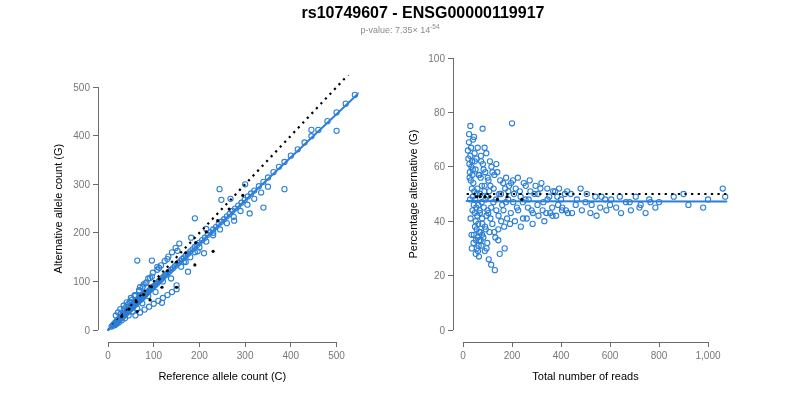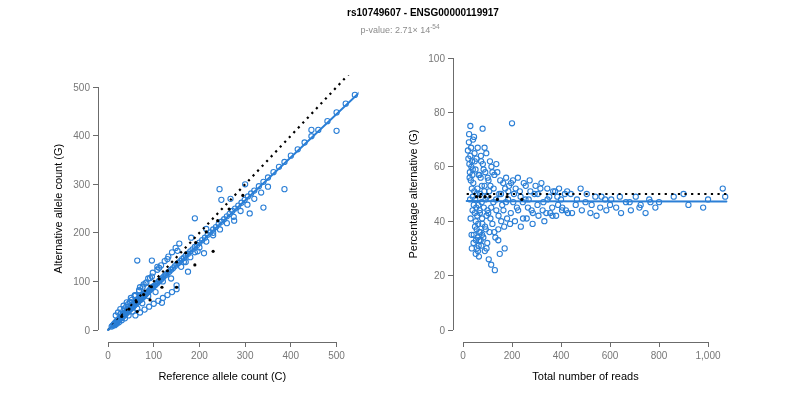--- a/index.html
+++ b/index.html
@@ -22,21 +22,21 @@
   }
   .title-block {
     position: absolute;
     top: 4px;
     left: 0;
     width: 800px;
     text-align: center;
   }
   .fig-title {
     font-family: "Liberation Sans", sans-serif;
-    font-size: 10px;
+    font-size: 16px;
     font-weight: bold;
     color: #000000;
     line-height: 18px;
     letter-spacing: 0px;
     margin-left: 46px;
   }
   .fig-subtitle {
     font-family: "Liberation Sans", sans-serif;
     font-size: 9px;
     font-weight: normal;
@@ -97,21 +97,21 @@
     stroke-linecap: butt;
   }
 </style>
 </head>
 <body>
 
 <div id="figure">
 
   <div class="title-block">
     <div class="fig-title">rs10749607 - ENSG00000119917</div>
-    <div class="fig-subtitle"><span>p-value: 2.71</span><span>×</span><span> 14</span><sup>-54</sup></div>
+    <div class="fig-subtitle"><span>p-value: 7.35</span><span>×</span><span> 14</span><sup>-54</sup></div>
   </div>
 
   <div class="panel" style="left:0px; top:44px;">
     <svg id="svg-left" width="400" height="356">
         <line x1="98" y1="43.14285714285714" x2="98" y2="286" class="axis-line"></line>
         <line x1="93" y1="286" x2="98" y2="286" class="tick-mark"></line>
         <text x="90" y="289.5" text-anchor="end" class="tick-label">0</text>
         <line x1="93" y1="237.42857142857144" x2="98" y2="237.42857142857144" class="tick-mark"></line>
         <text x="90" y="240.92857142857144" text-anchor="end" class="tick-label">100</text>
         <line x1="93" y1="188.85714285714286" x2="98" y2="188.85714285714286" class="tick-mark"></line>

